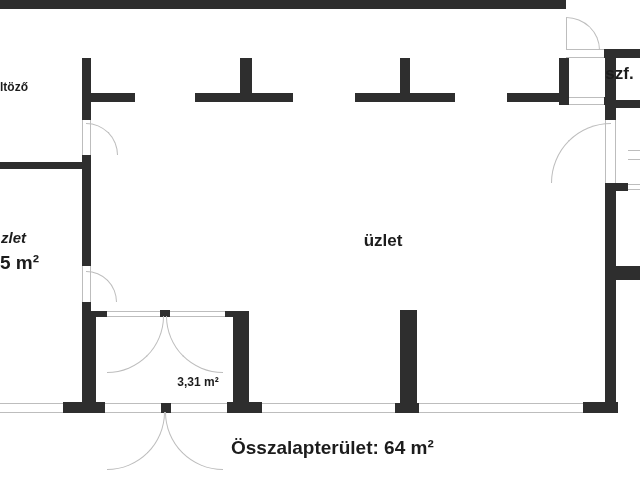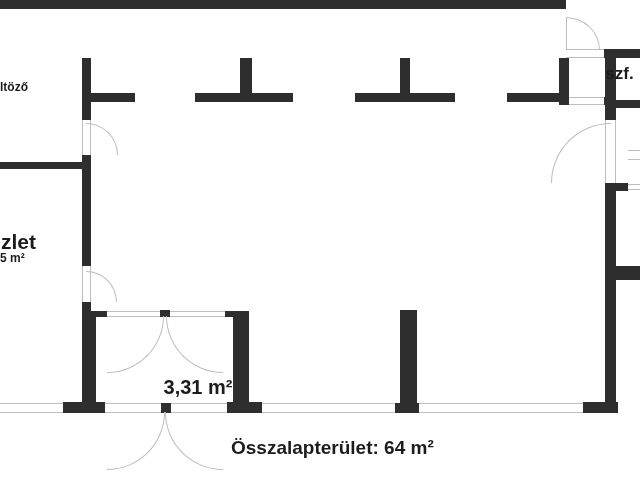--- a/index.html
+++ b/index.html
@@ -86,22 +86,23 @@
   <div class="open-h" style="left:0;top:403px;width:63px;height:10px;"></div>
   <div class="open-h" style="left:105px;top:403px;width:122px;height:10px;"></div>
   <div class="wall" style="left:161px;top:403px;width:10px;height:10px;"></div>
   <div class="open-h" style="left:262px;top:403px;width:133px;height:10px;"></div>
   <div class="open-h" style="left:419px;top:403px;width:164px;height:10px;"></div>
   <div class="arc se" style="left:107px;top:412px;width:58px;height:58px;"></div>
   <div class="arc sw" style="left:165px;top:412px;width:58px;height:58px;"></div>
 
   <div class="label" style="left:0;top:80px;font-size:12px;">ltöző</div>
 
-  <div class="label" style="left:1px;top:229px;font-size:21px;">zlet</div>
-  <div class="label" style="left:0;top:251px;font-size:12px;">5 m²</div>
+  <div class="label" style="left:1px;top:229px;font-size:15px;font-style:italic;">zlet</div>
+  <div class="label" style="left:0;top:251px;font-size:19px;">5 m²</div>
 
+  <div class="label center" style="left:290px;top:230px;width:120px;font-size:17px;">üzlet</div>
 
   <div class="label center" style="left:569px;top:63px;width:35px;font-size:17px;">szf.</div>
 
-  <div class="label center" style="left:100px;top:375px;width:130px;font-size:20px;">3,31 m²</div>
+  <div class="label center" style="left:100px;top:375px;width:130px;font-size:12px;">3,31 m²</div>
 
   <div class="label" style="left:231px;top:436px;font-size:19px;">Összalapterület: 64 m²</div>
 </div>
 
 </body></html>

